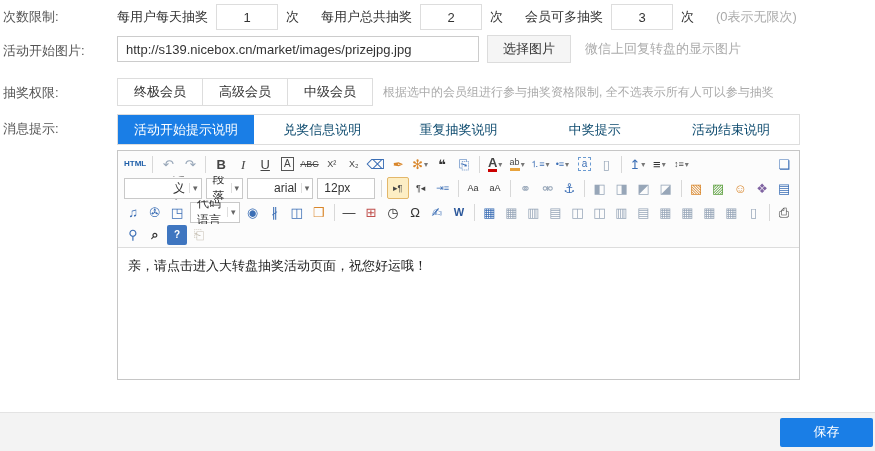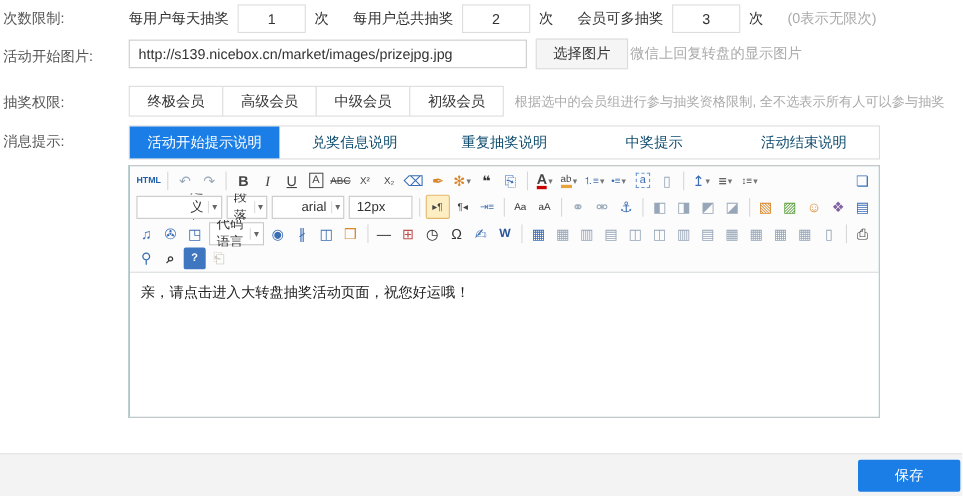--- a/index.html
+++ b/index.html
@@ -76,29 +76,28 @@
   <span>会员可多抽奖</span>
   <input class="num-input" readonly="" value="3" style="">
   <span class="unit">次</span>
   <span class="gray-hint">(0表示无限次)</span>
 </div>
 
 <div class="form-label" style="top:42px">活动开始图片:</div>
 <div class="hrow" style="top:34px;height:30px">
   <input class="url-input" readonly="" value="http://s139.nicebox.cn/market/images/prizejpg.jpg" style="">
   <button class="choose-btn">选择图片</button>
-  <span class="gray-hint" style="margin-left:2px">微信上回复转盘的显示图片</span>
+  <span class="gray-hint" style="margin-left:14px">微信上回复转盘的显示图片</span>
 </div>
 
 <div class="form-label" style="top:84px">抽奖权限:</div>
 <div class="hrow" style="top:77px;height:30px">
   <button class="seg-btn">终极会员</button>
   <button class="seg-btn">高级会员</button>
   <button class="seg-btn">中级会员</button>
-  <button class="seg-btn">初级会员</button>
   <span class="gray-hint" style="margin-left:10px;font-size:12px">根据选中的会员组进行参与抽奖资格限制, 全不选表示所有人可以参与抽奖</span>
 </div>
 
 <div class="form-label" style="top:120px">消息提示:</div>
 <div class="tabbar">
   <div class="tab active">活动开始提示说明</div>
   <div class="tab">兑奖信息说明</div>
   <div class="tab">重复抽奖说明</div>
   <div class="tab">中奖提示</div>
   <div class="tab">活动结束说明</div>

